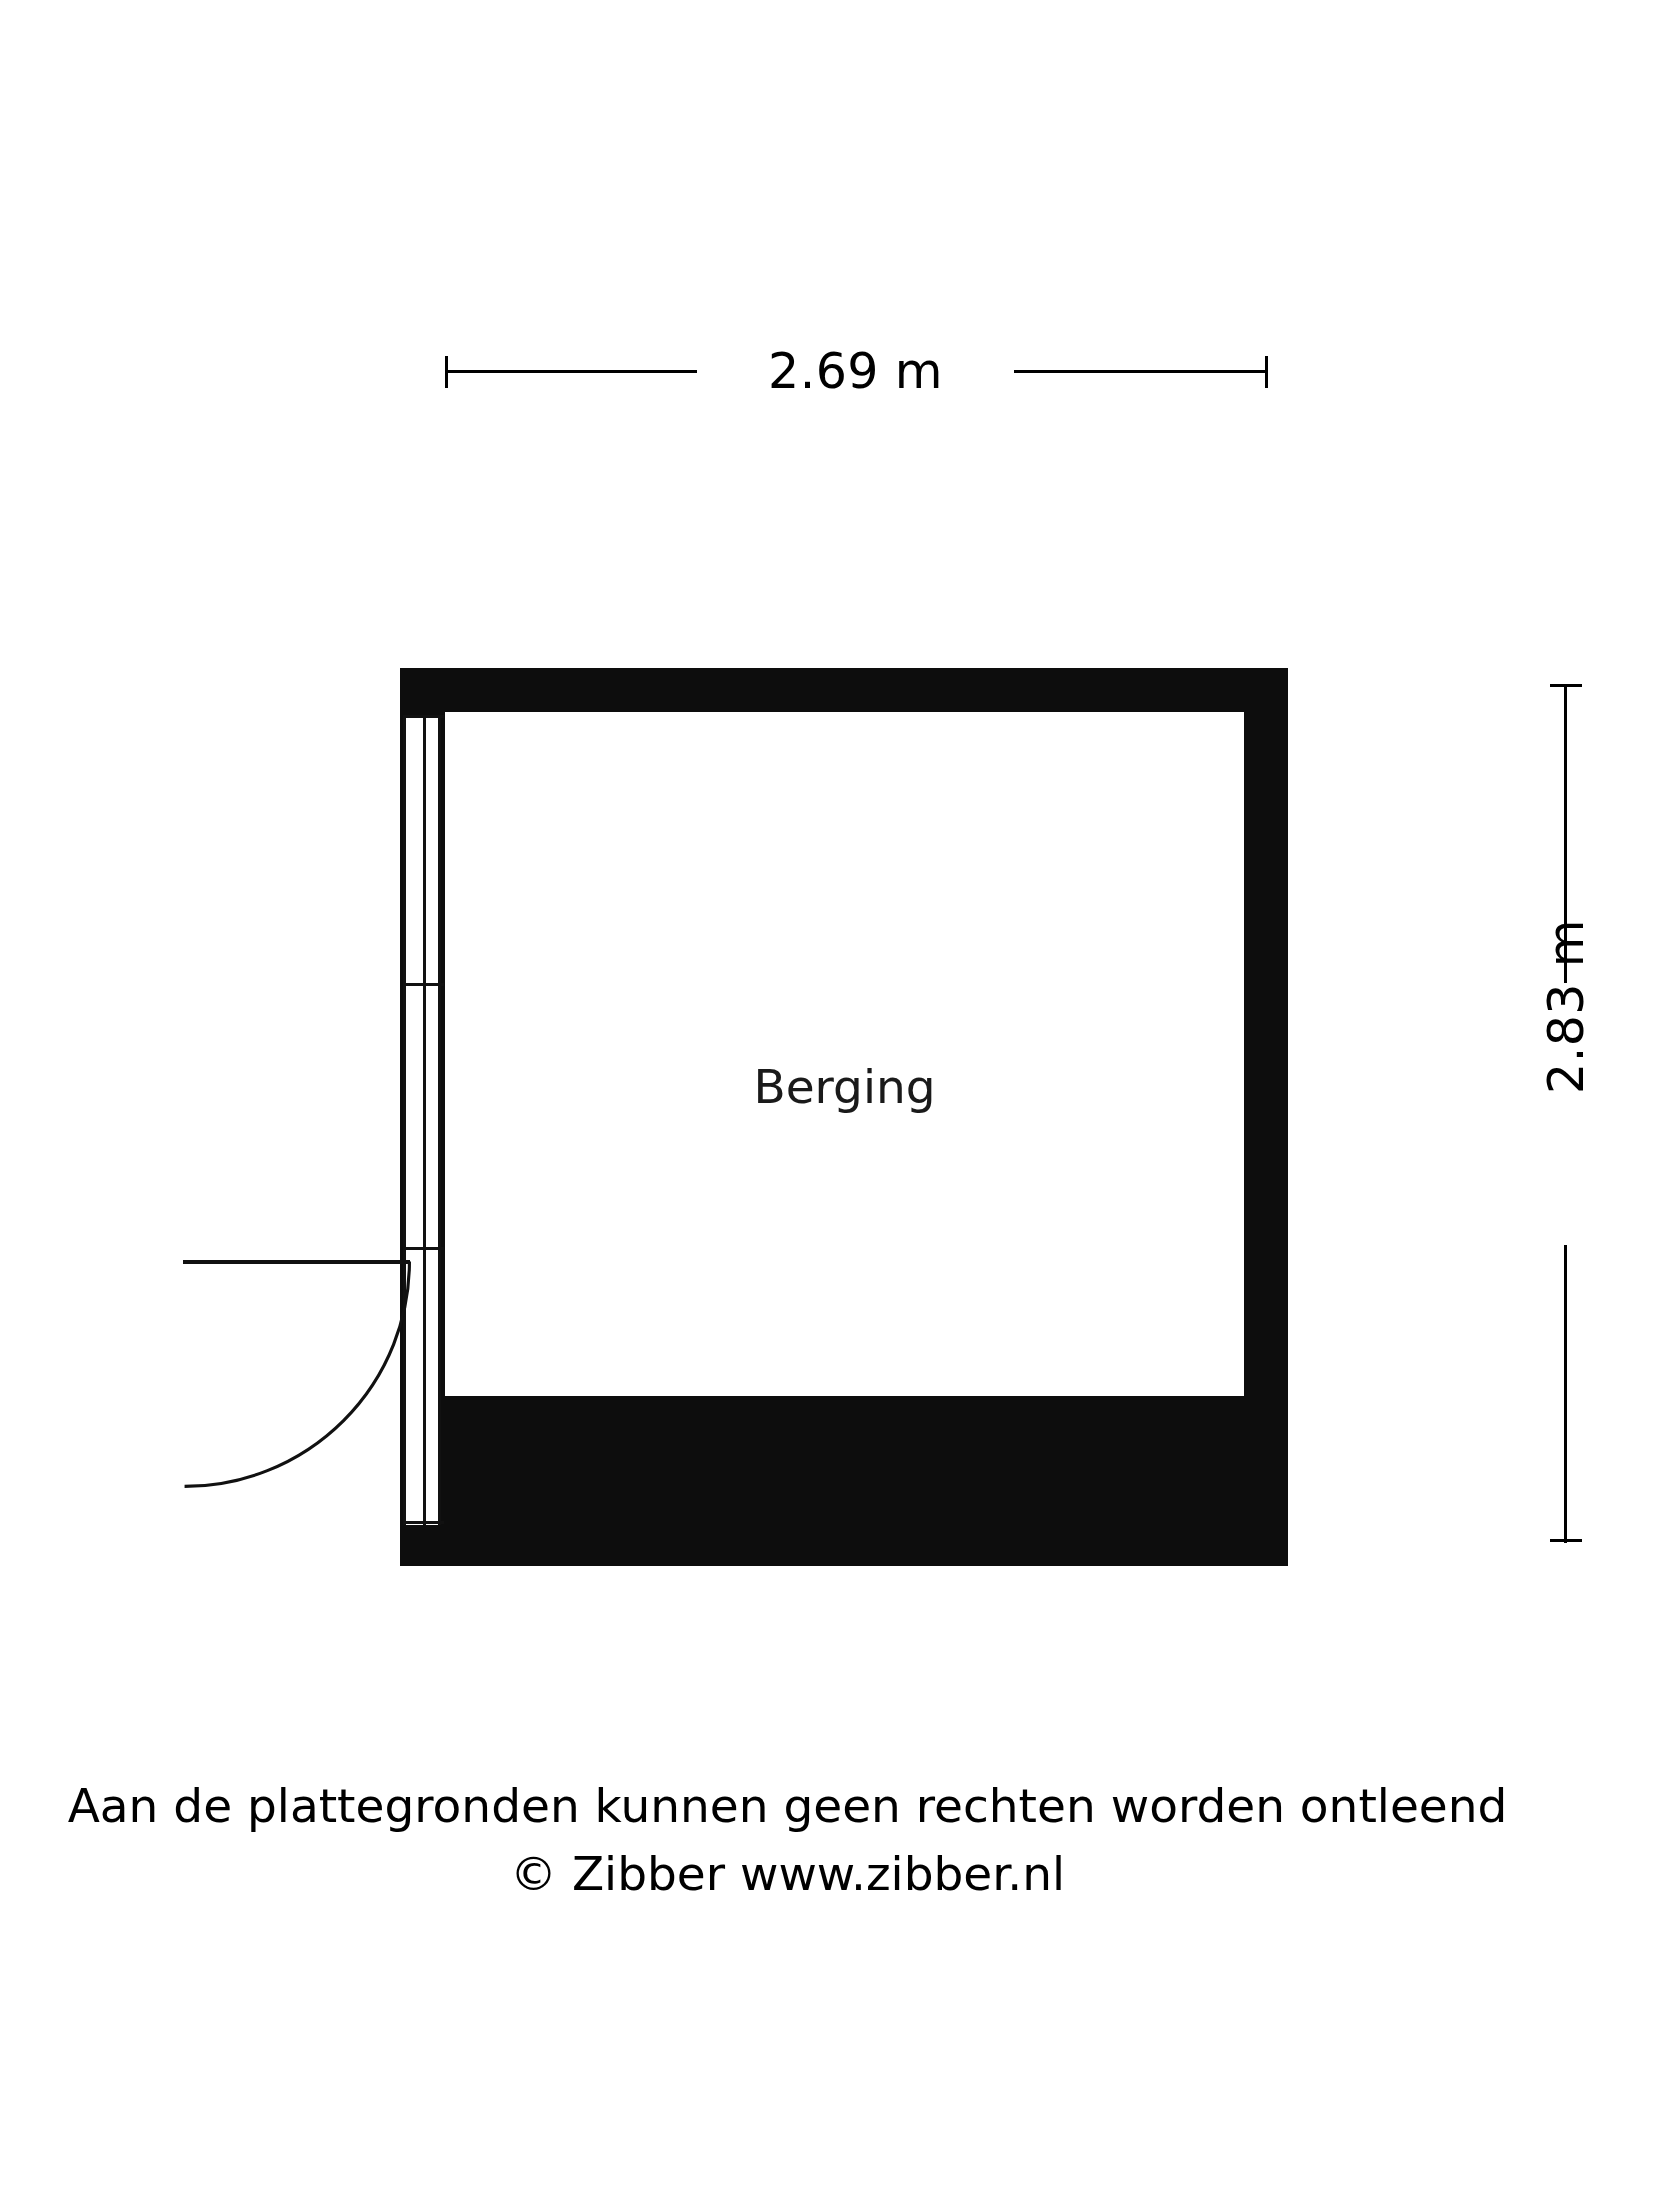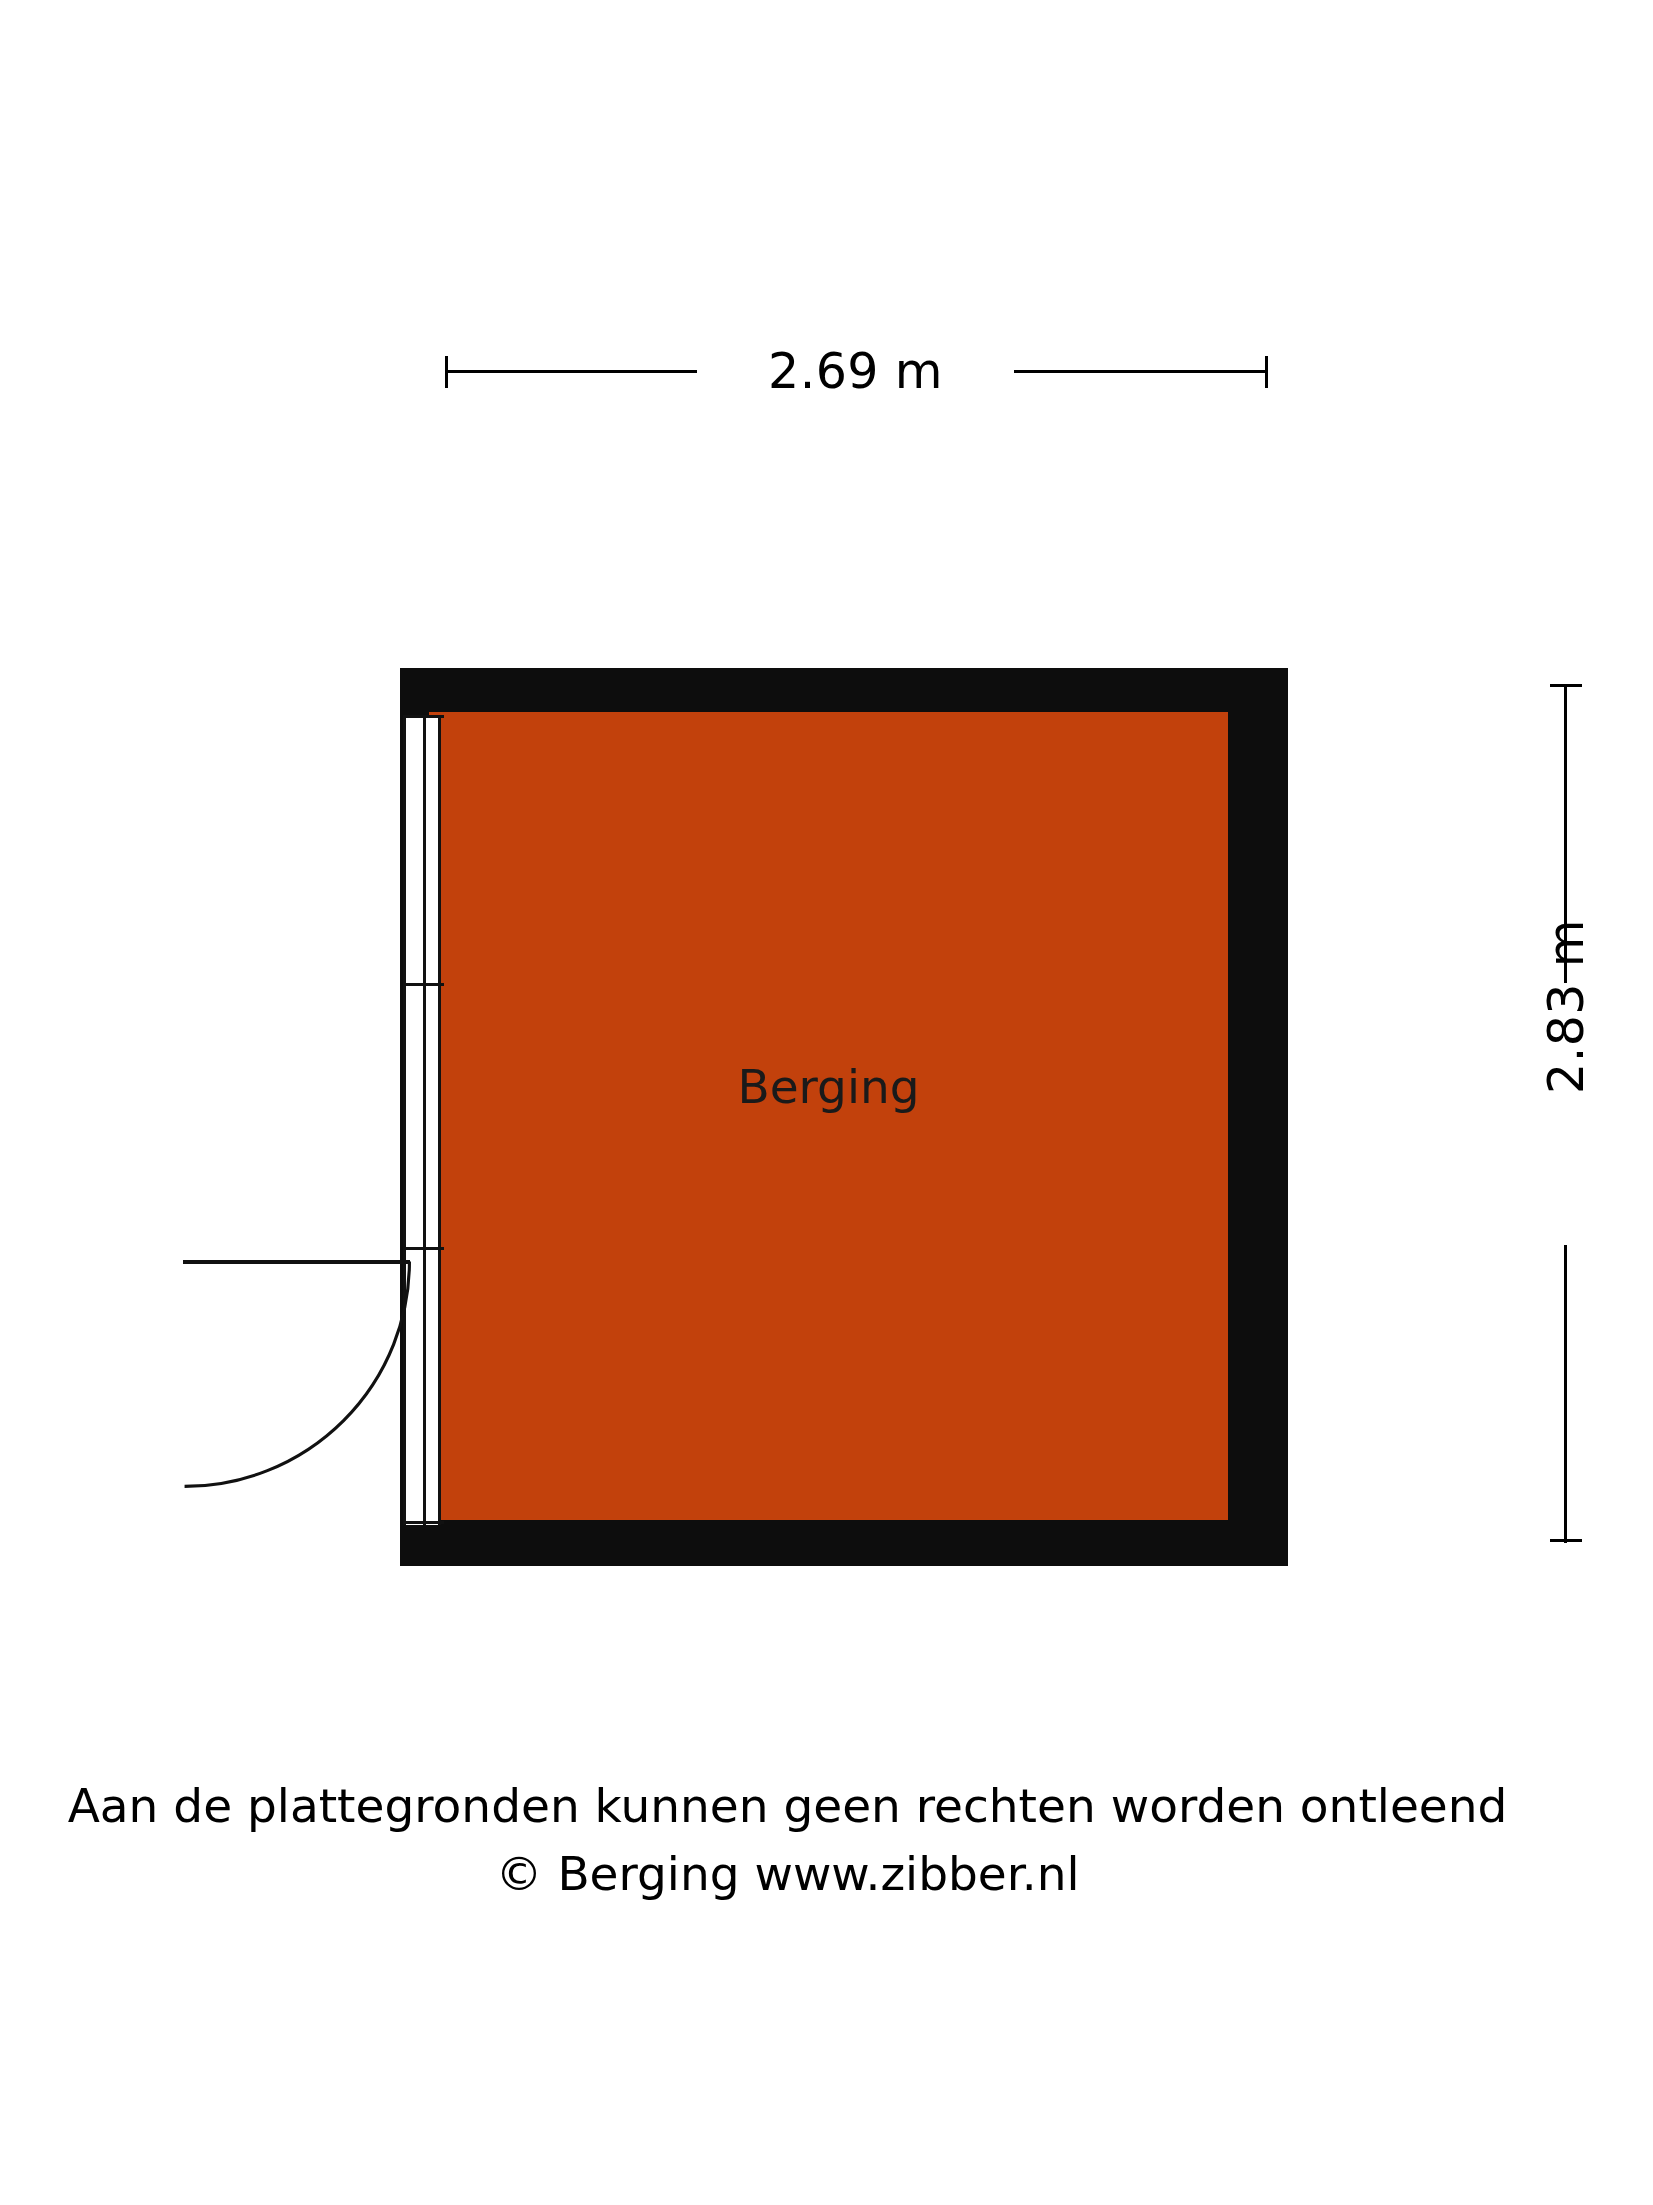--- a/index.html
+++ b/index.html
@@ -118,25 +118,25 @@
   .room-outer {
     position: absolute;
     left: 400px;
     top: 646px;
     width: 888px;
     height: 898px;
     background: #0d0d0d;
   }
   .room-inner {
     position: absolute;
-    left: 29px;
+    left: 45px;
     top: 44px;
     width: 799px;
-    height: 808px;
-    background: #c2410c;
+    height: 684px;
+    background: #ffffff;
   }
   .room-label {
     position: absolute;
     left: 0;
     top: 347px;
     width: 799px;
     text-align: center;
     font-size: 47px;
     line-height: 55px;
     color: #1a1a1a;
@@ -251,15 +251,15 @@
     <svg width="228" height="228" viewBox="0 0 290 290" xmlns="http://www.w3.org/2000/svg">
       <path d="M 288 2 A 286 286 0 0 1 2 288" fill="none" stroke="#111111" stroke-width="4"></path>
       <path d="M 288 2 L 288 288" fill="none" stroke="#111111" stroke-width="0"></path>
     </svg>
   </div>
 
 </div>
 
 <div class="footer">
   <div class="line1">Aan de plattegronden kunnen geen rechten worden ontleend</div>
-  <div class="line2">© Berging www.zibber.nl</div>
+  <div class="line2">© Zibber www.zibber.nl</div>
 </div>
 
 
 </body></html>

